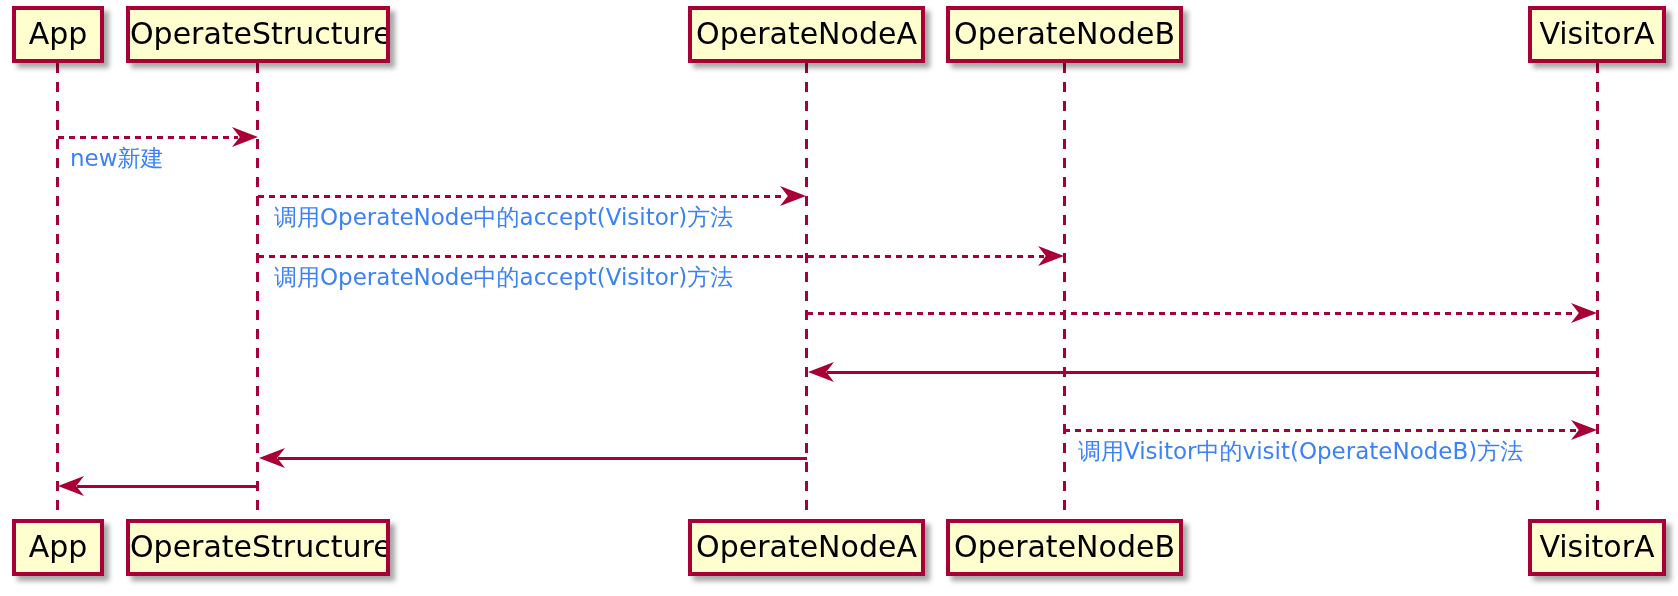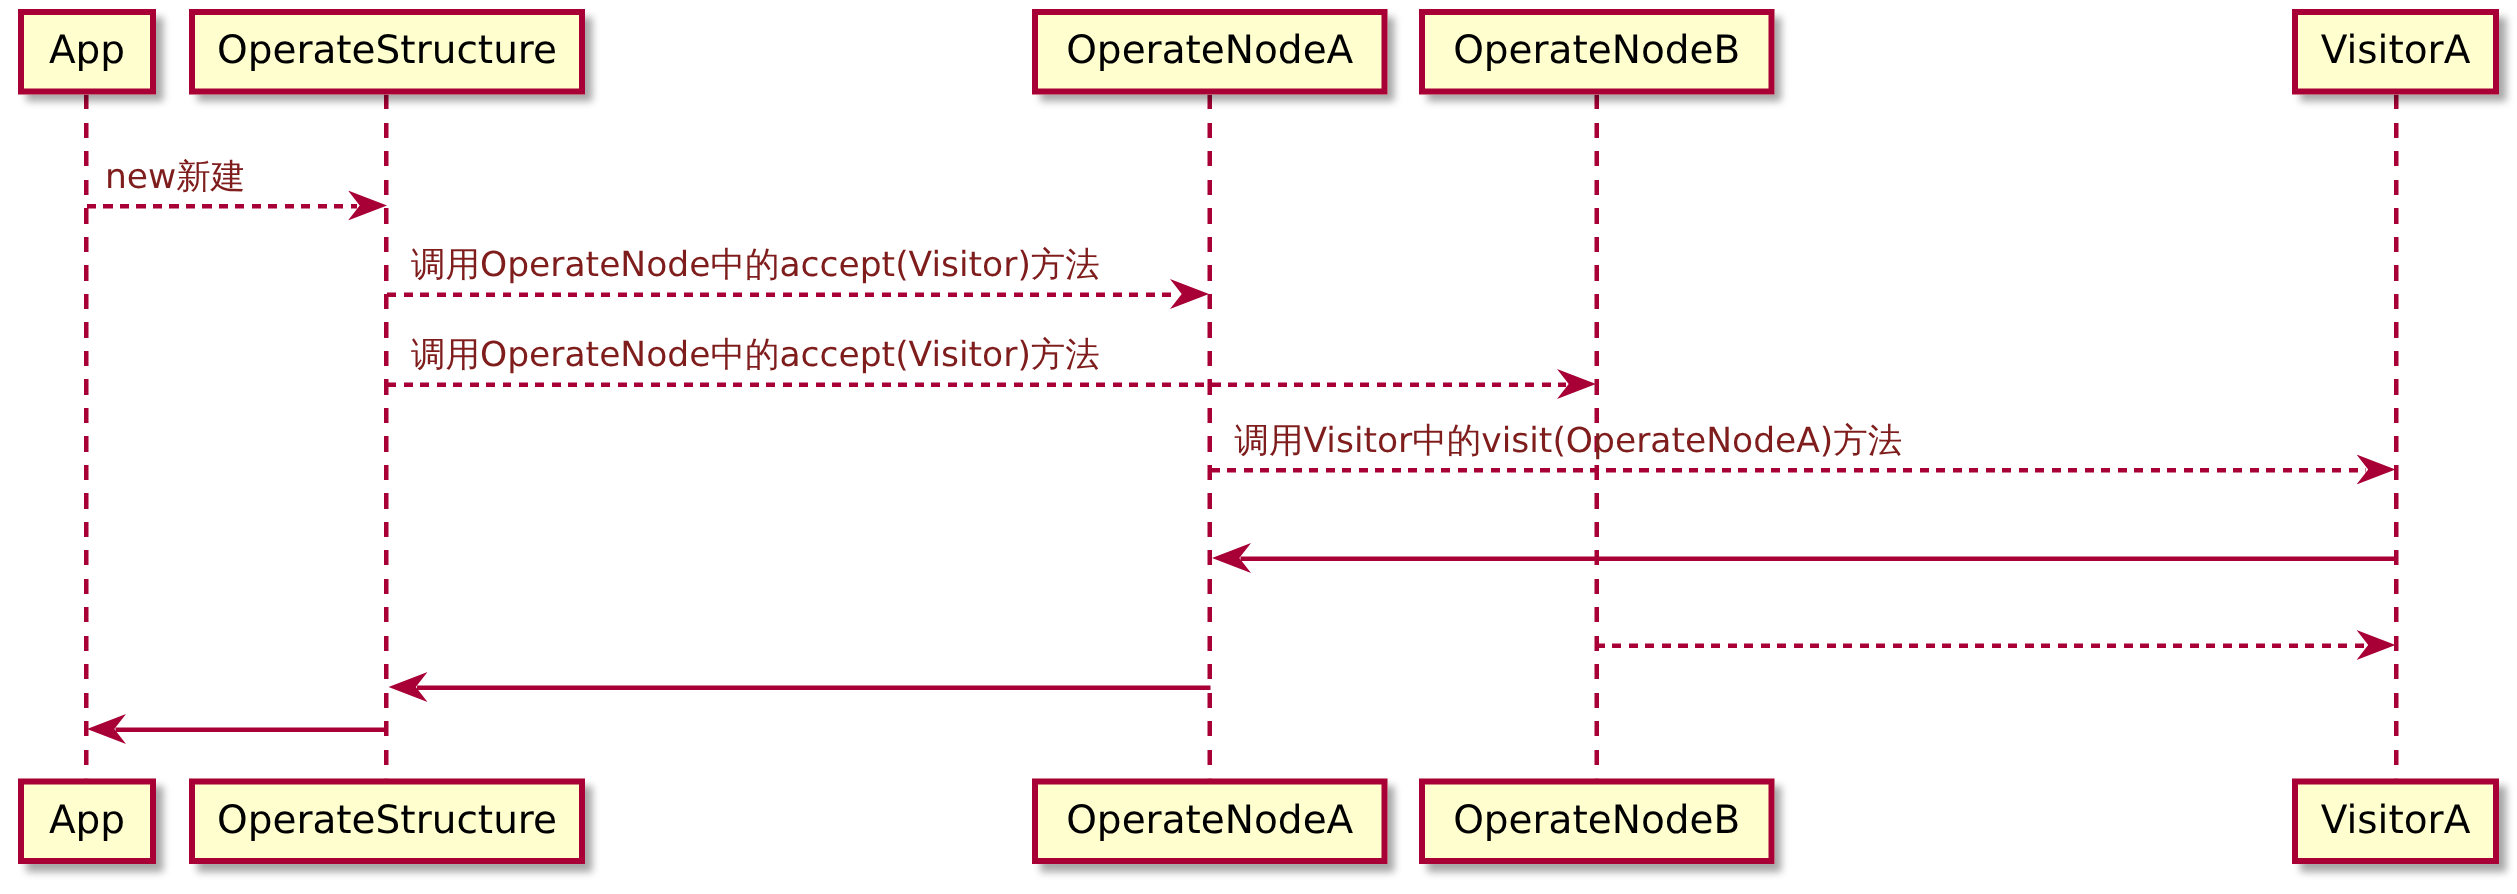--- a/index.html
+++ b/index.html
@@ -4,38 +4,39 @@
 <style>
   html,body { margin:0; padding:0; background:#ffffff; }
   .stage {
     position:relative; width:1678px; height:596px; background:#ffffff;
     font-family:"DejaVu Sans","Liberation Sans",sans-serif; overflow:hidden;
   }
   .pbox {
     position:absolute; height:57px; box-sizing:border-box;
     background:#FEFECE; border:4px solid #A80036;
     box-shadow:5px 5px 5px rgba(0,0,0,0.35);
-    text-align:center; font-size:26px; line-height:48px; color:#000000;
+    text-align:center; font-size:30px; line-height:48px; color:#000000;
     white-space:nowrap; overflow:hidden;
   }
   .pbox.top { top:6px; }
   .pbox.bottom { top:519px; }
   .lifeline {
     position:absolute; top:63px; height:456px; width:3px;
     background:repeating-linear-gradient(180deg,#A80036 0 10px,transparent 10px 19px);
   }
   .mline { position:absolute; height:3px; }
   .mline.dashed { background:repeating-linear-gradient(90deg,#A80036 0 6px,transparent 6px 11px); }
   .mline.solid  { background:#A80036; }
   .ahead { position:absolute; width:26px; height:20px; background:#A80036; }
   .ahead.right { clip-path:polygon(0 0, 100% 50%, 0 100%, 30% 50%); }
   .ahead.left  { clip-path:polygon(100% 0, 0 50%, 100% 100%, 70% 50%); }
   .mlabel {
-    position:absolute; font-size:23px; line-height:27px; color:#7f1d1d;
+    position:absolute; font-size:23px; line-height:27px; color:#3b82f6;
     white-space:nowrap;
+    margin-top:40px;
   }
 </style>
 </head>
 <body>
 
 <div class="stage">
 
   <div class="lifeline" style="left:56px"></div>
   <div class="lifeline" style="left:256px"></div>
   <div class="lifeline" style="left:805px"></div>
@@ -59,27 +60,27 @@
   <div class="ahead right" style="left:232px;top:127px"></div>
 
   <div class="mlabel" style="left:274px;top:164px">调用OperateNode中的accept(Visitor)方法</div>
   <div class="mline dashed" style="left:258px;top:195px;width:528px"></div>
   <div class="ahead right" style="left:780px;top:186px"></div>
 
   <div class="mlabel" style="left:274px;top:224px">调用OperateNode中的accept(Visitor)方法</div>
   <div class="mline dashed" style="left:258px;top:255px;width:786px"></div>
   <div class="ahead right" style="left:1038px;top:246px"></div>
 
-  <div class="mlabel" style="left:823px;top:281px">调用Visitor中的visit(OperateNodeA)方法</div>
   <div class="mline dashed" style="left:807px;top:312px;width:770px"></div>
   <div class="ahead right" style="left:1571px;top:303px"></div>
 
   <div class="mline solid" style="left:827px;top:371px;width:770px"></div>
   <div class="ahead left" style="left:808px;top:362px"></div>
 
+  <div class="mlabel" style="left:1078px;top:398px">调用Visitor中的visit(OperateNodeB)方法</div>
   <div class="mline dashed" style="left:1064px;top:429px;width:513px"></div>
   <div class="ahead right" style="left:1571px;top:420px"></div>
 
   <div class="mline solid" style="left:278px;top:457px;width:529px"></div>
   <div class="ahead left" style="left:259px;top:448px"></div>
 
   <div class="mline solid" style="left:77px;top:485px;width:181px"></div>
   <div class="ahead left" style="left:58px;top:476px"></div>
 
 </div>

